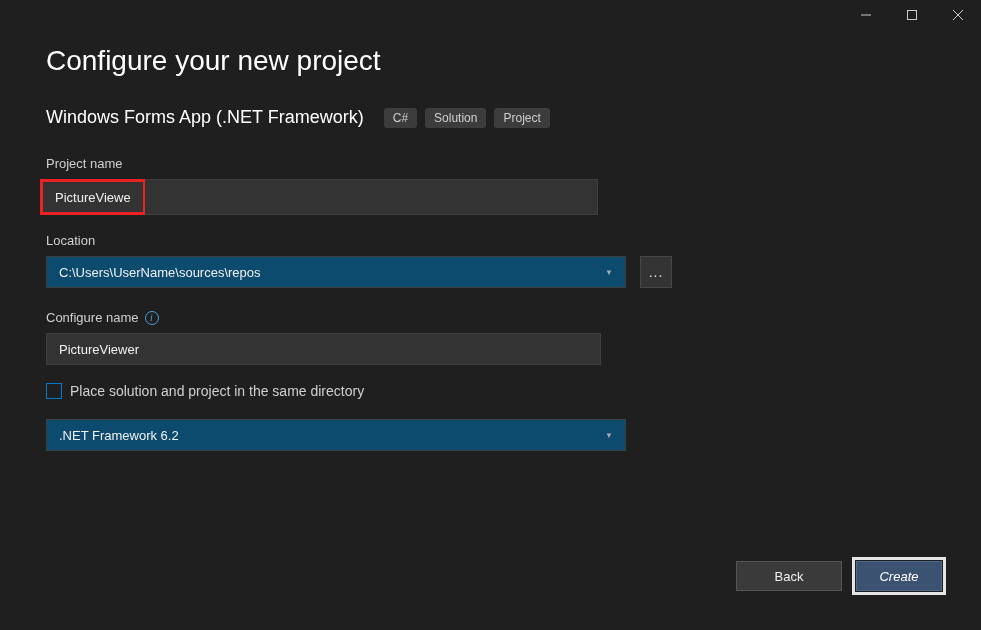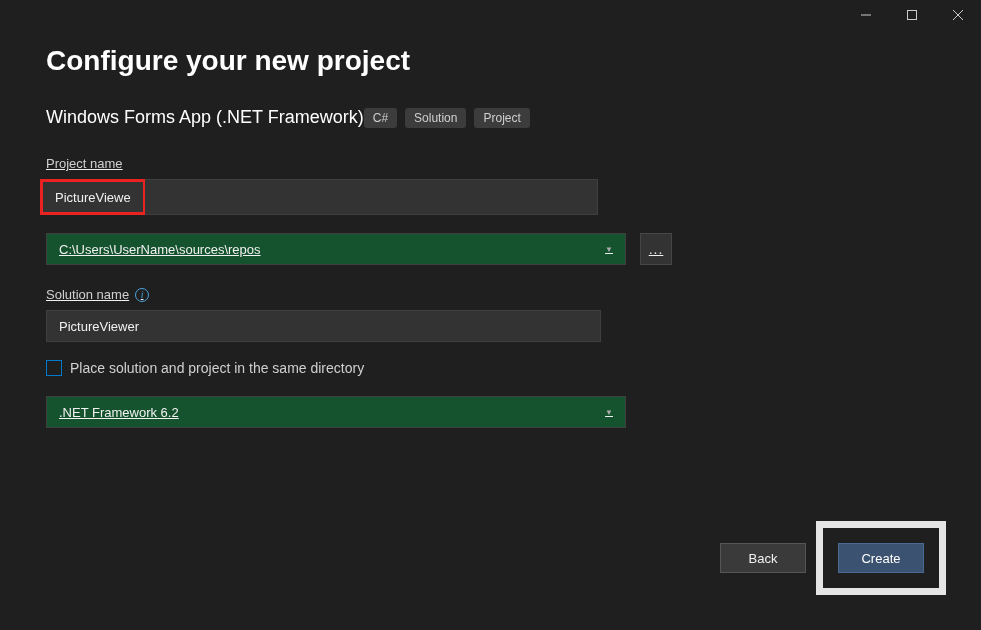--- a/index.html
+++ b/index.html
@@ -35,48 +35,48 @@
     }
     .window-control svg {
       width: 10px;
       height: 10px;
     }
     .content {
       padding: 45px 46px 0 46px;
     }
     .page-title {
       font-size: 28px;
-      font-weight: 700;
+      font-weight: 400;
       color: #ffffff;
       margin-bottom: 30px;
     }
     .project-type-line {
       display: flex;
       align-items: center;
+      gap: 20px;
       margin-bottom: 28px;
     }
     .project-type-name {
       font-size: 18px;
       font-weight: 400;
       color: #ffffff;
     }
     .tags {
       display: flex;
       gap: 8px;
     }
     .tag {
       background: #3c3c3c;
       color: #cfcfcf;
       font-size: 12px;
       padding: 3px 9px;
       border-radius: 3px;
     }
     .field-group {
       margin-bottom: 18px;
-      text-decoration: underline;
     }
     .field-label {
       font-size: 13px;
       color: #d0d0d0;
       margin-bottom: 8px;
       display: flex;
       align-items: center;
       gap: 6px;
     }
     .input-text {
@@ -117,21 +117,21 @@
       align-items: center;
     }
     .location-row {
       display: flex;
       align-items: center;
       gap: 14px;
     }
     .dropdown {
       width: 580px;
       height: 32px;
-      background: #14532d;
+      background: #0c4a6e;
       border: 1px solid #3f3f3f;
       color: #f1f1f1;
       font-size: 13px;
       padding: 0 12px;
       display: flex;
       align-items: center;
       justify-content: space-between;
       cursor: pointer;
     }
     .dropdown-chevron {
@@ -183,36 +183,37 @@
     }
     .footer {
       position: absolute;
       bottom: 35px;
       right: 35px;
       display: flex;
       gap: 10px;
       align-items: center;
     }
     .btn {
-      width: 86px;
+      width: 106px;
       height: 30px;
       font-size: 13px;
       display: flex;
       align-items: center;
       justify-content: center;
       cursor: pointer;
     }
     .btn-back {
       background: #3a3a3a;
       border: 1px solid #555;
       color: #f0f0f0;
     }
     .btn-create-wrap {
-      border: 7px solid #e5e5e5;
-      padding: 15px;
+      border: 3px solid #e5e5e5;
+      padding: 1px;
+      font-style: italic;
     }
     .btn-create {
       background: #3b5371;
       border: 1px solid #4a6a94;
       color: #ffffff;
       width: 86px;
     }
     .solution-name-group {
         margin-top: 22px;
     }
@@ -255,32 +256,33 @@
     <div class="field-label">Project name</div>
     <div class="project-name-row">
       <span class="project-name-highlight">
         <input class="input-text" type="text" value="PictureViewer" style="">
       </span>
       <div class="project-name-rest"></div>
     </div>
   </div>
 
   <div class="field-group">
+    <div class="field-label">Location</div>
     <div class="location-row">
       <div class="dropdown">
         <span>C:\Users\UserName\sources\repos</span>
         <span class="dropdown-chevron">▼</span>
       </div>
       <div class="browse-btn">...</div>
     </div>
   </div>
 
   <div class="field-group solution-name-group">
     <div class="field-label">
-      <span>Solution name</span>
+      <span>Configure name</span>
       <span class="info-icon">i</span>
     </div>
     <input class="input-text" type="text" style="width: 555px;" value="PictureViewer">
   </div>
 
   <div class="checkbox-row">
     <div class="checkbox"></div>
     <div class="checkbox-label">Place solution and project in the same directory</div>
   </div>
 

